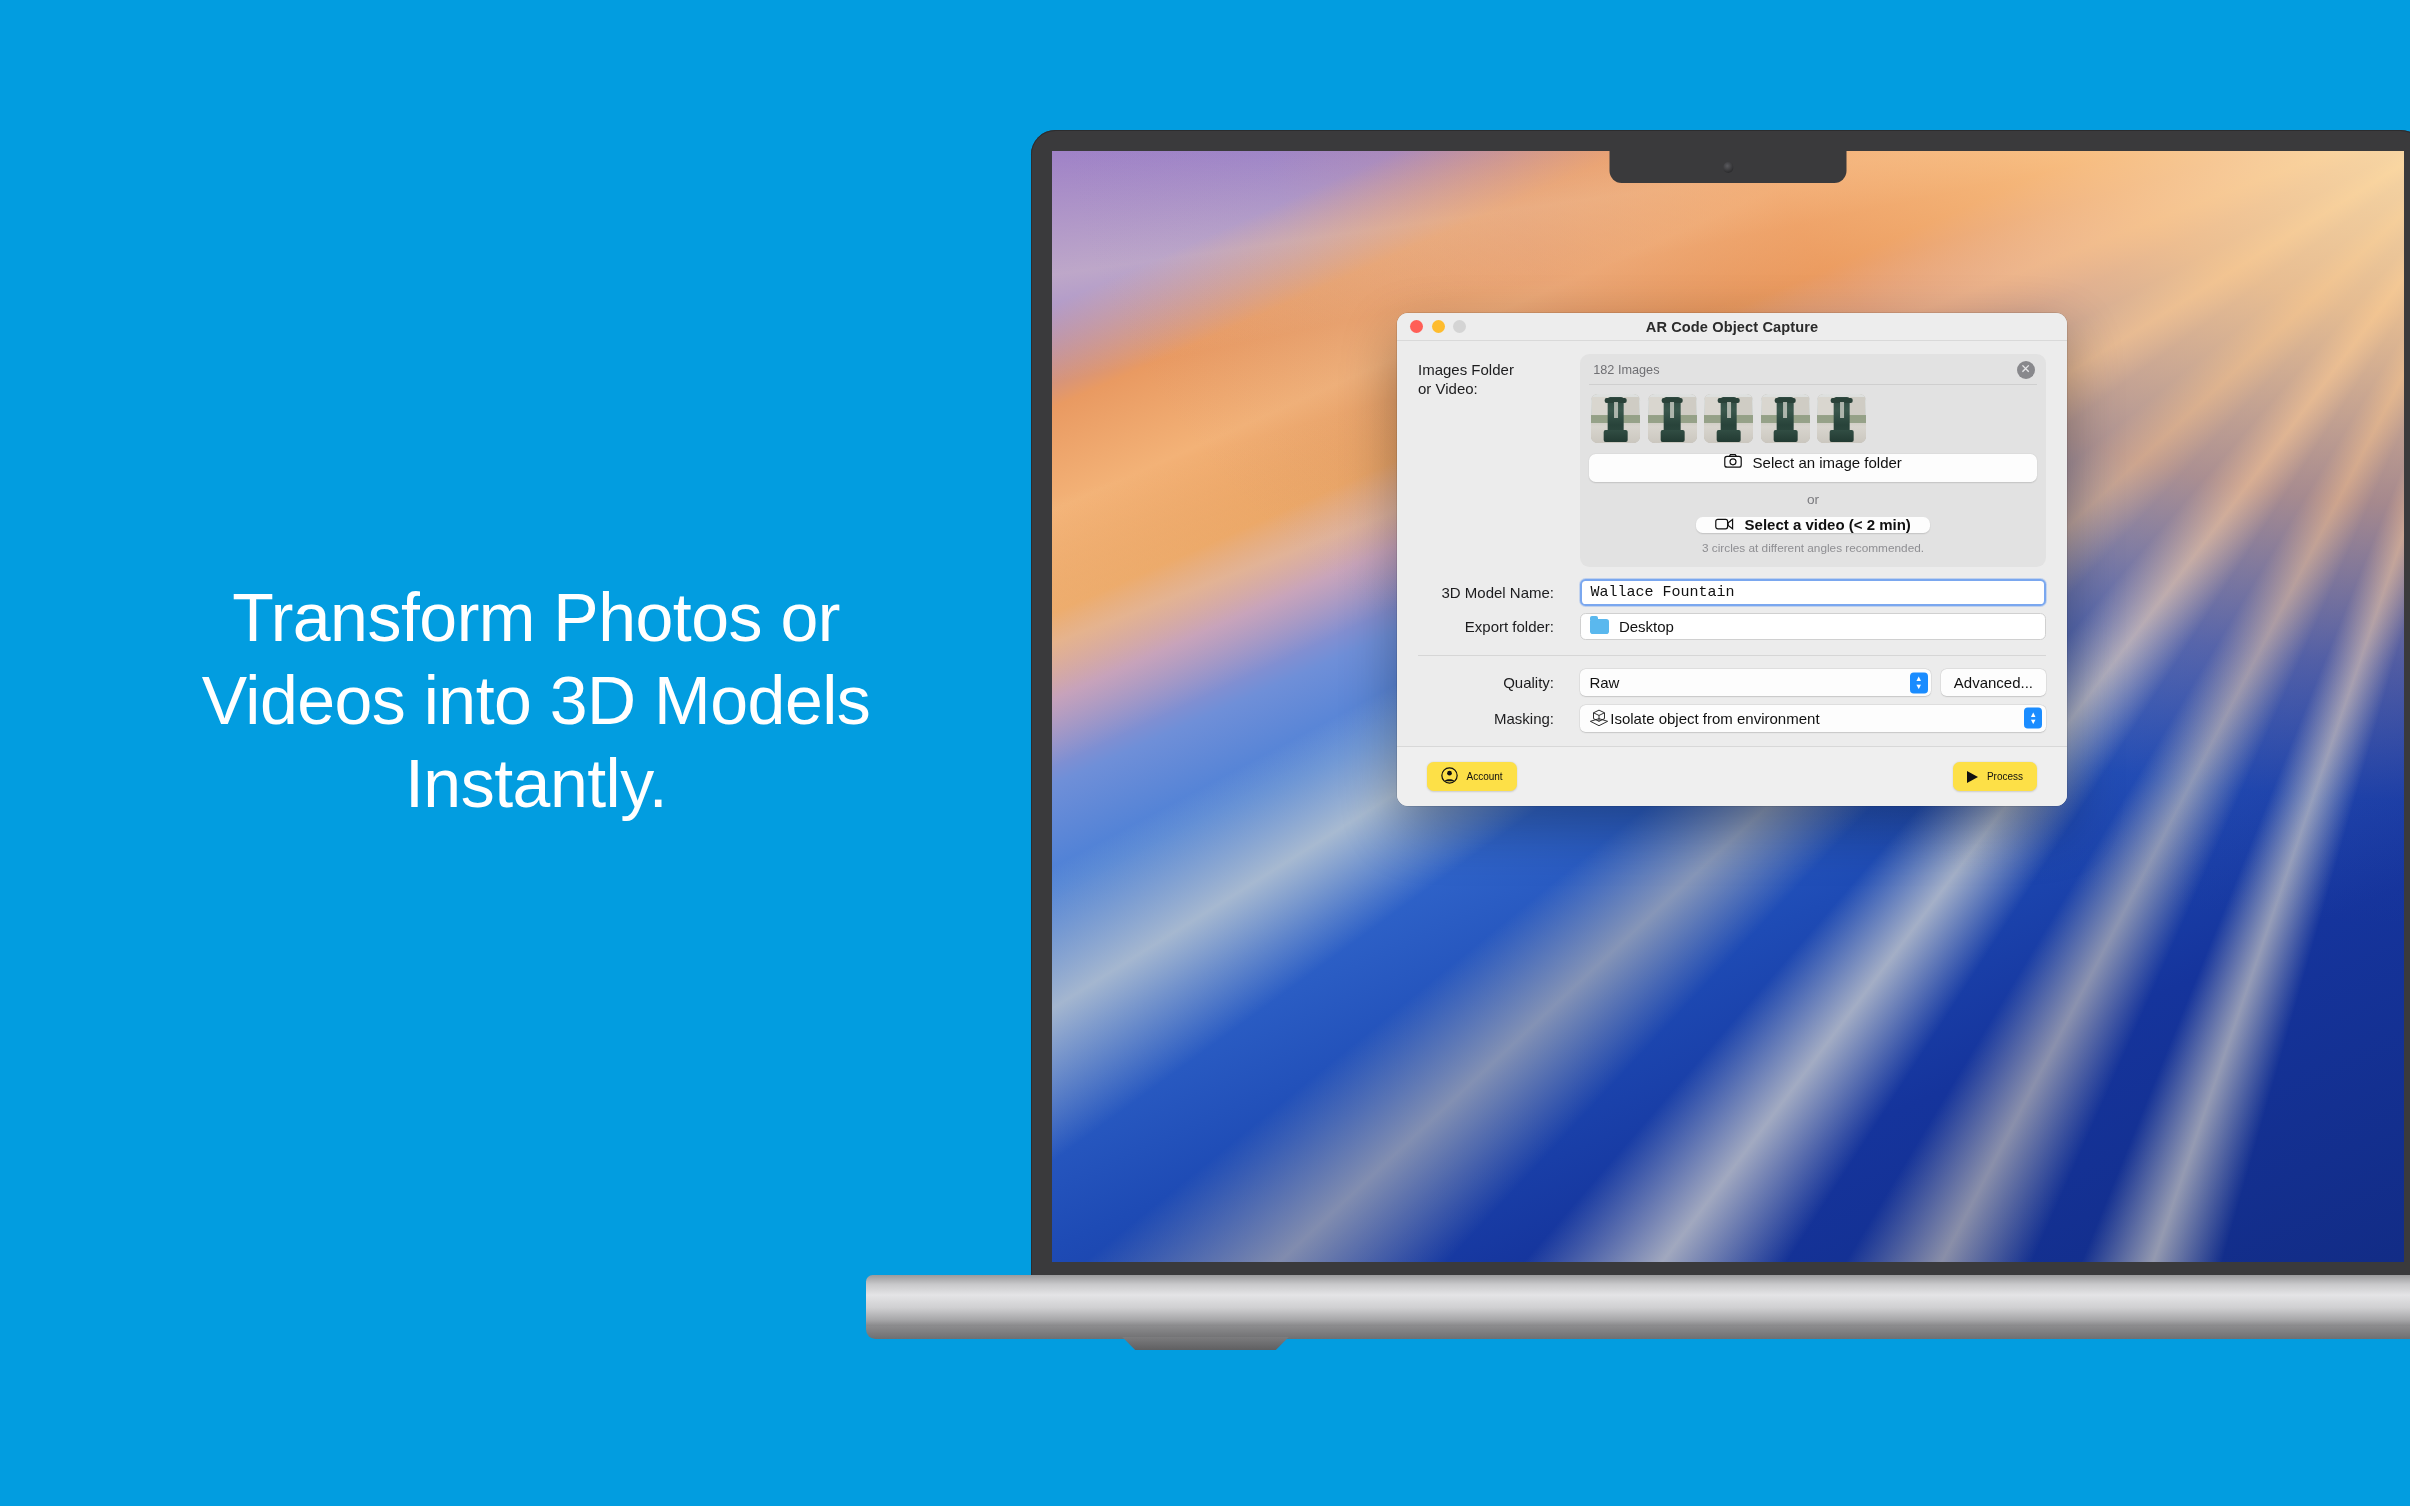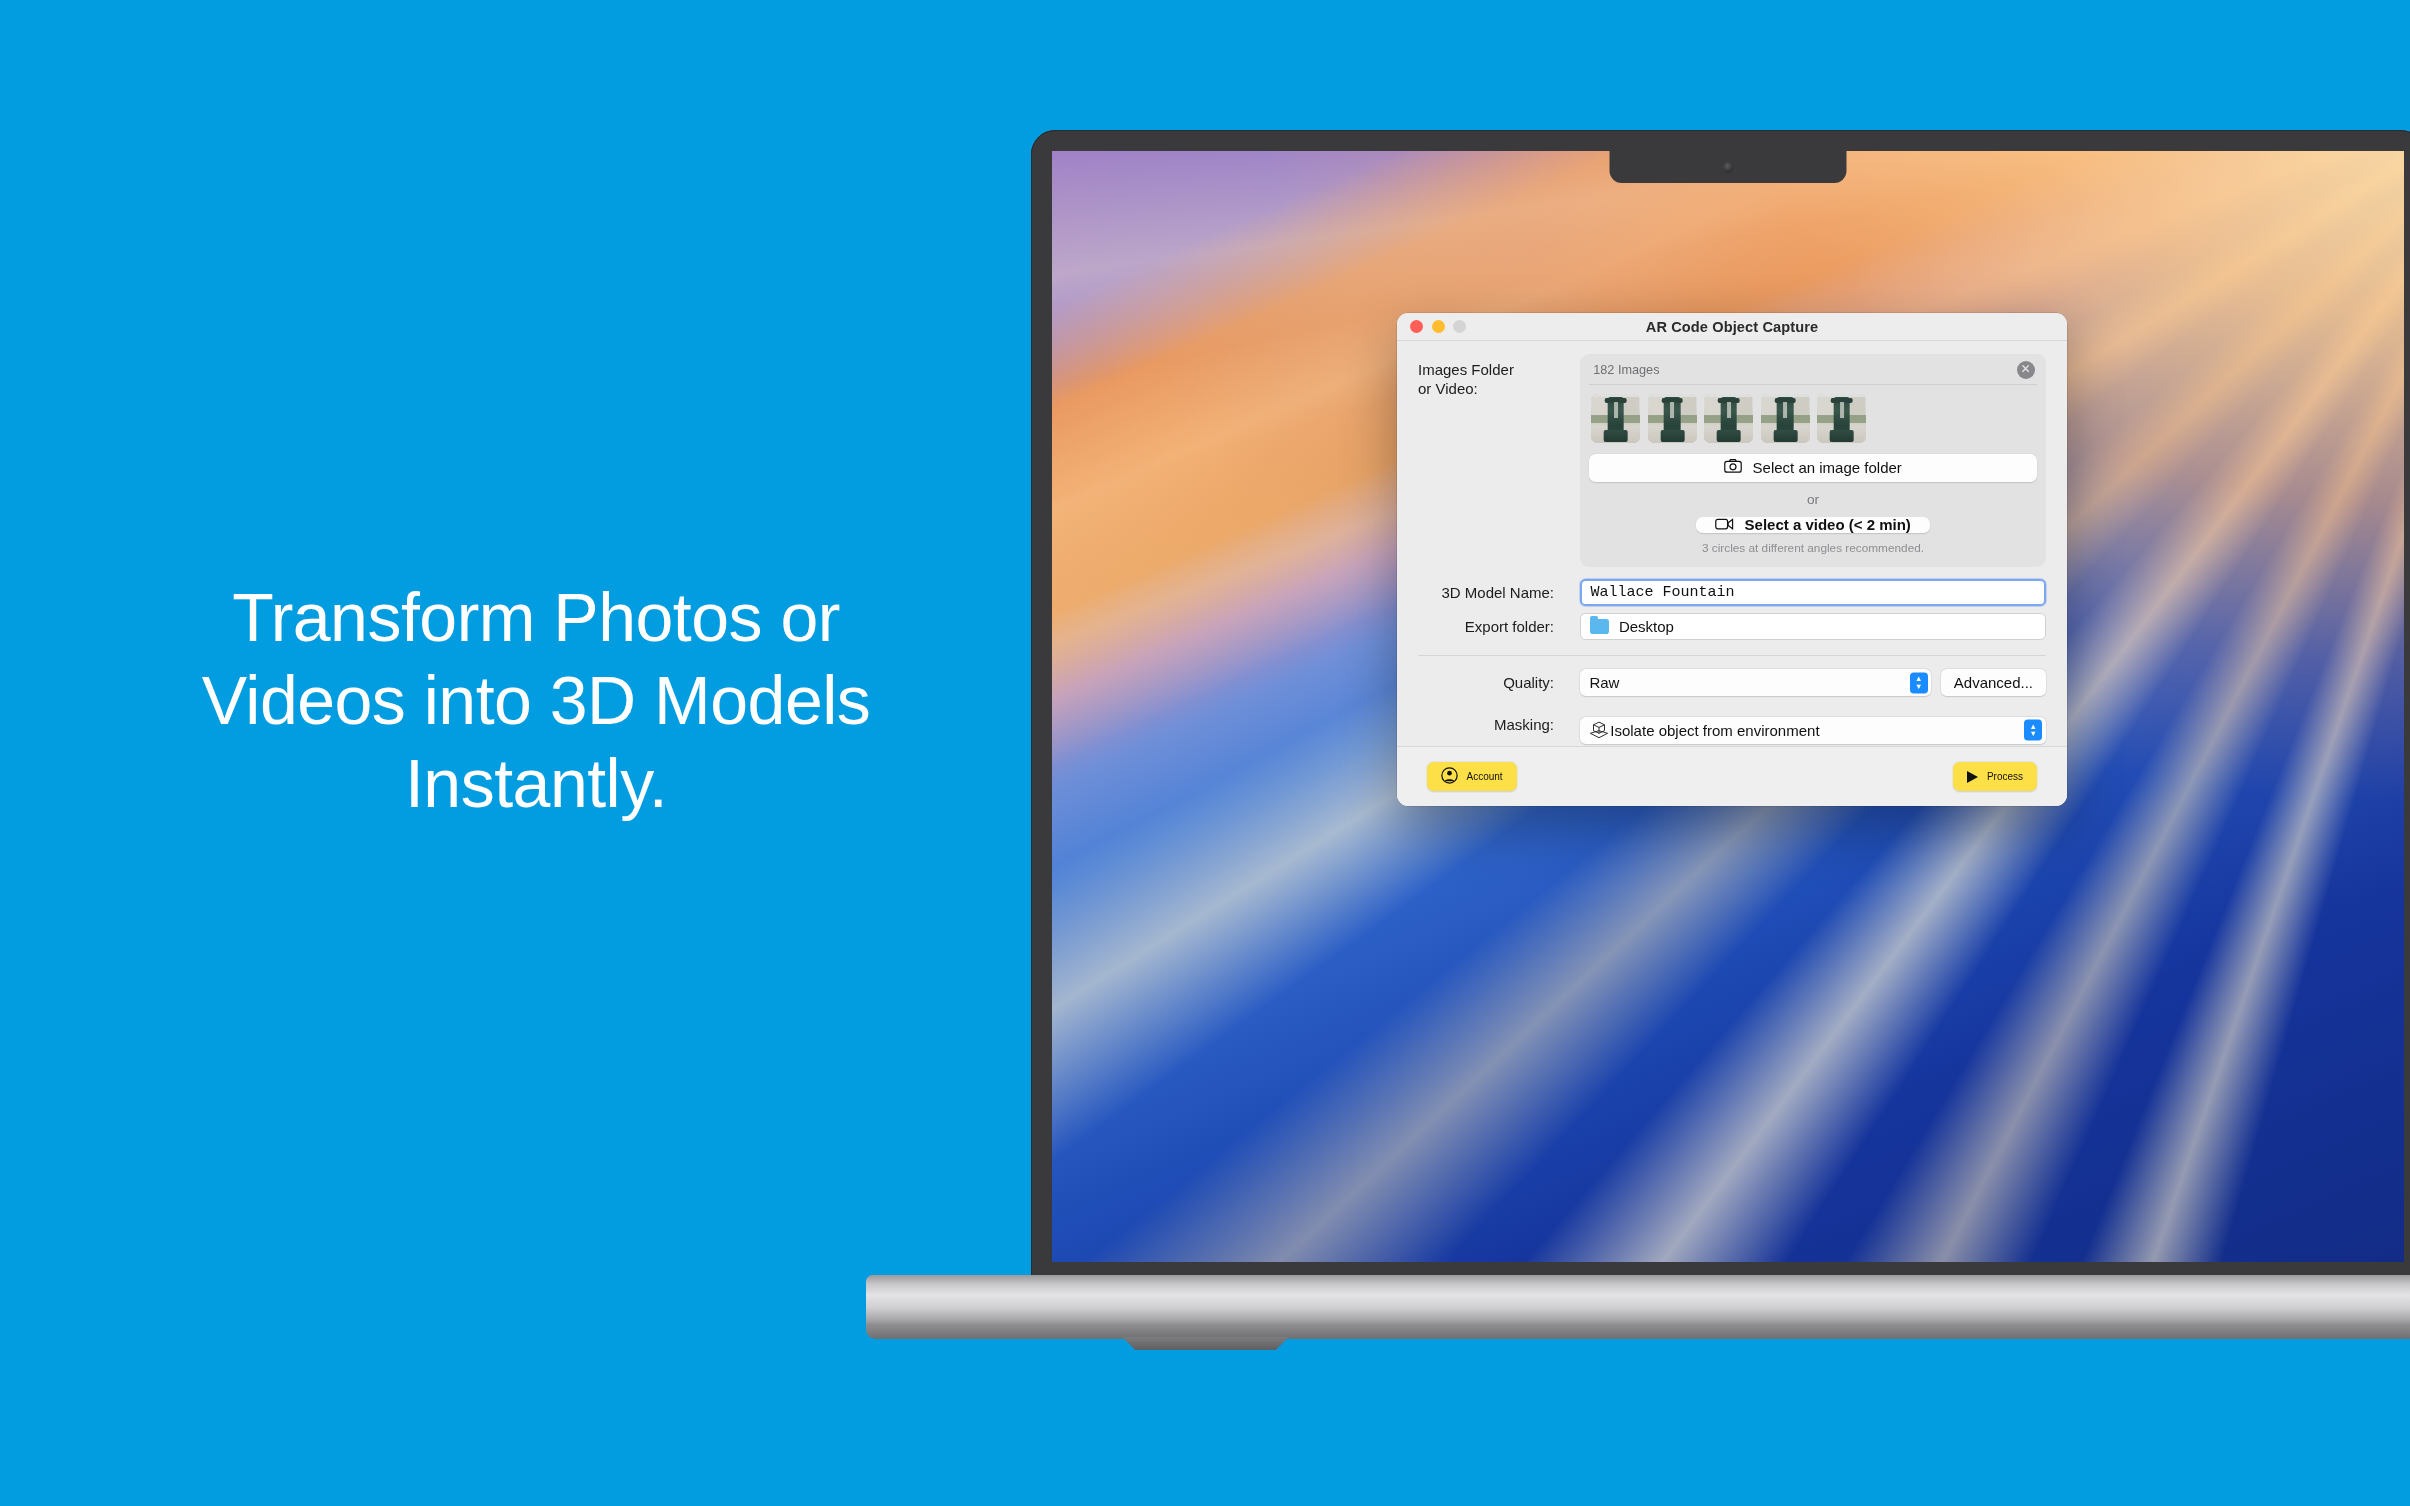--- a/index.html
+++ b/index.html
@@ -241,21 +241,21 @@
     content:""; position:absolute; left:-14%; top:2%; width:128%; height:13%;
     background:#2a4239; border-radius: 1.9px;
   }
   .thumb .figgap {
     position: absolute; left: 50%; transform: translateX(-50%);
     top: 16%; width: 8%; height: 34%;
     background: rgba(214,214,206,0.75);
   }
 
   .btn-wide {
-    display: flex; align-items: center; justify-content: center;
+    display: flex; align-items: flex-start; justify-content: center;
     gap: 10.4px;
     background: #fdfdfd;
     border: none;
     border-radius: 6.6px;
     height: 28px;
     width: 100%;
     font-size: 15px; color: #111;
     box-shadow: 0 0.9px 1.4px rgba(0,0,0,0.14);
     cursor: pointer;
   }
@@ -502,21 +502,21 @@
       <div class="field-label">Quality:</div>
       <div class="select" style="flex:1; margin-right:9.4px;">
         <span>Raw</span>
         <span class="stepper">▲<span>▼</span></span>
       </div>
       <button class="btn-plain">Advanced...</button>
     </div>
 
     <div class="select-row tight">
       <div class="field-label">Masking:</div>
-      <div class="select" style="flex:1;margin-top:12px;">
+      <div class="select" style="flex:1;">
         <span class="cube-icon">
           <svg width="20" height="18" viewBox="0 0 21 19" fill="none" stroke="#222" stroke-width="1">
             <path d="M10.5 10.2 L19.6 13.0 L10.5 17.6 L1.4 13.0 Z"></path>
             <path d="M10.5 1.2 L16.3 4.0 V10.2 L10.5 13.0 L4.7 10.2 V4.0 Z"></path>
             <path d="M4.7 4.0 L10.5 6.8 L16.3 4.0 M10.5 6.8 V13.0"></path>
           </svg>
         </span>
         <span>Isolate object from environment</span>
         <span class="stepper">▲<span>▼</span></span>
       </div>

